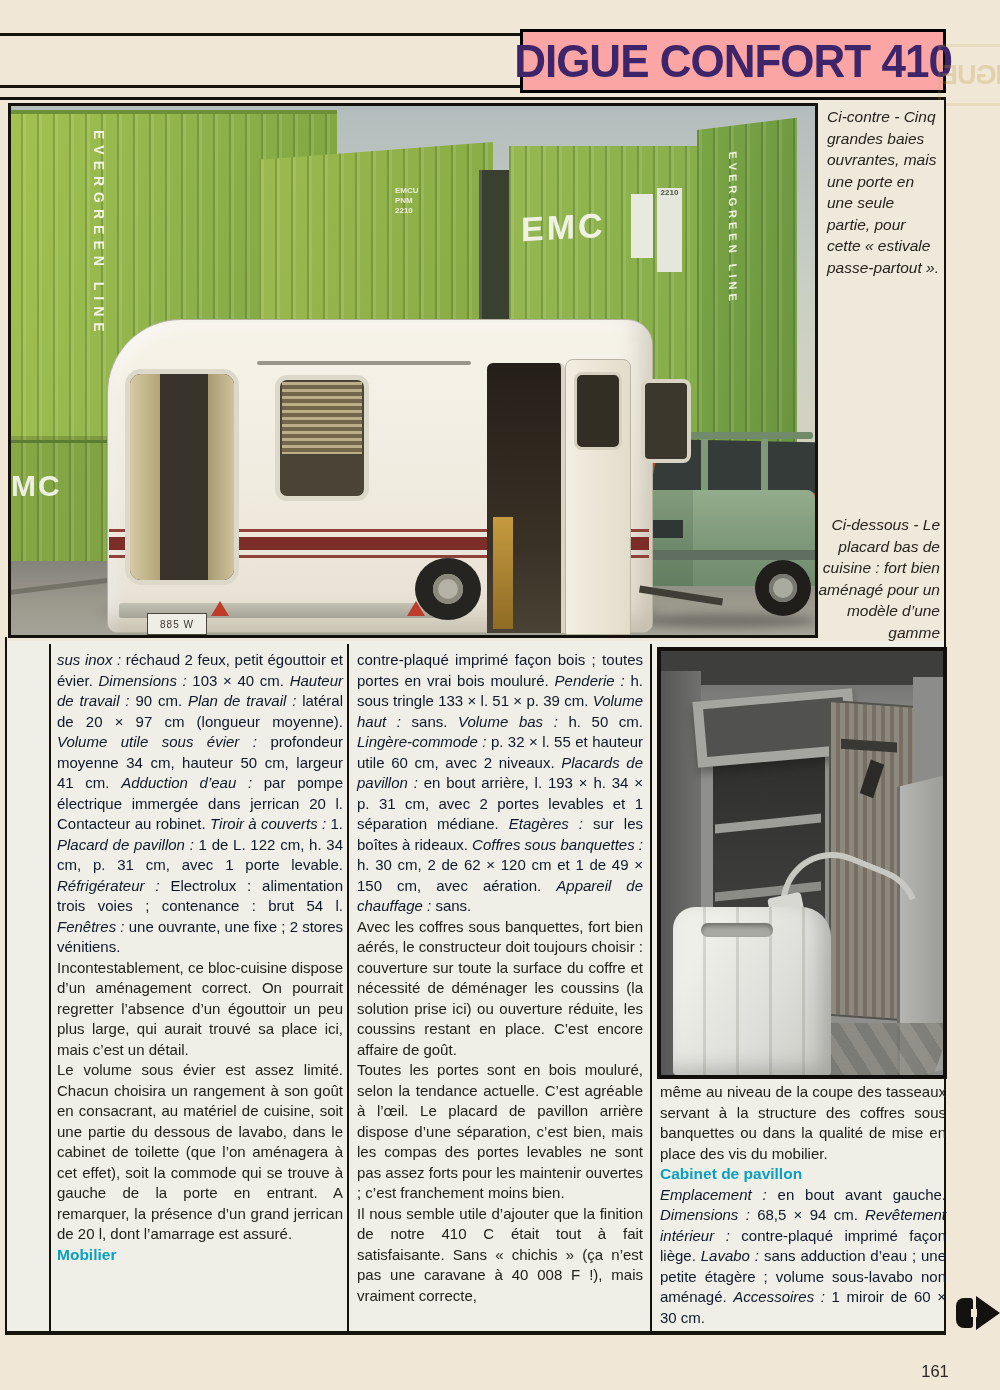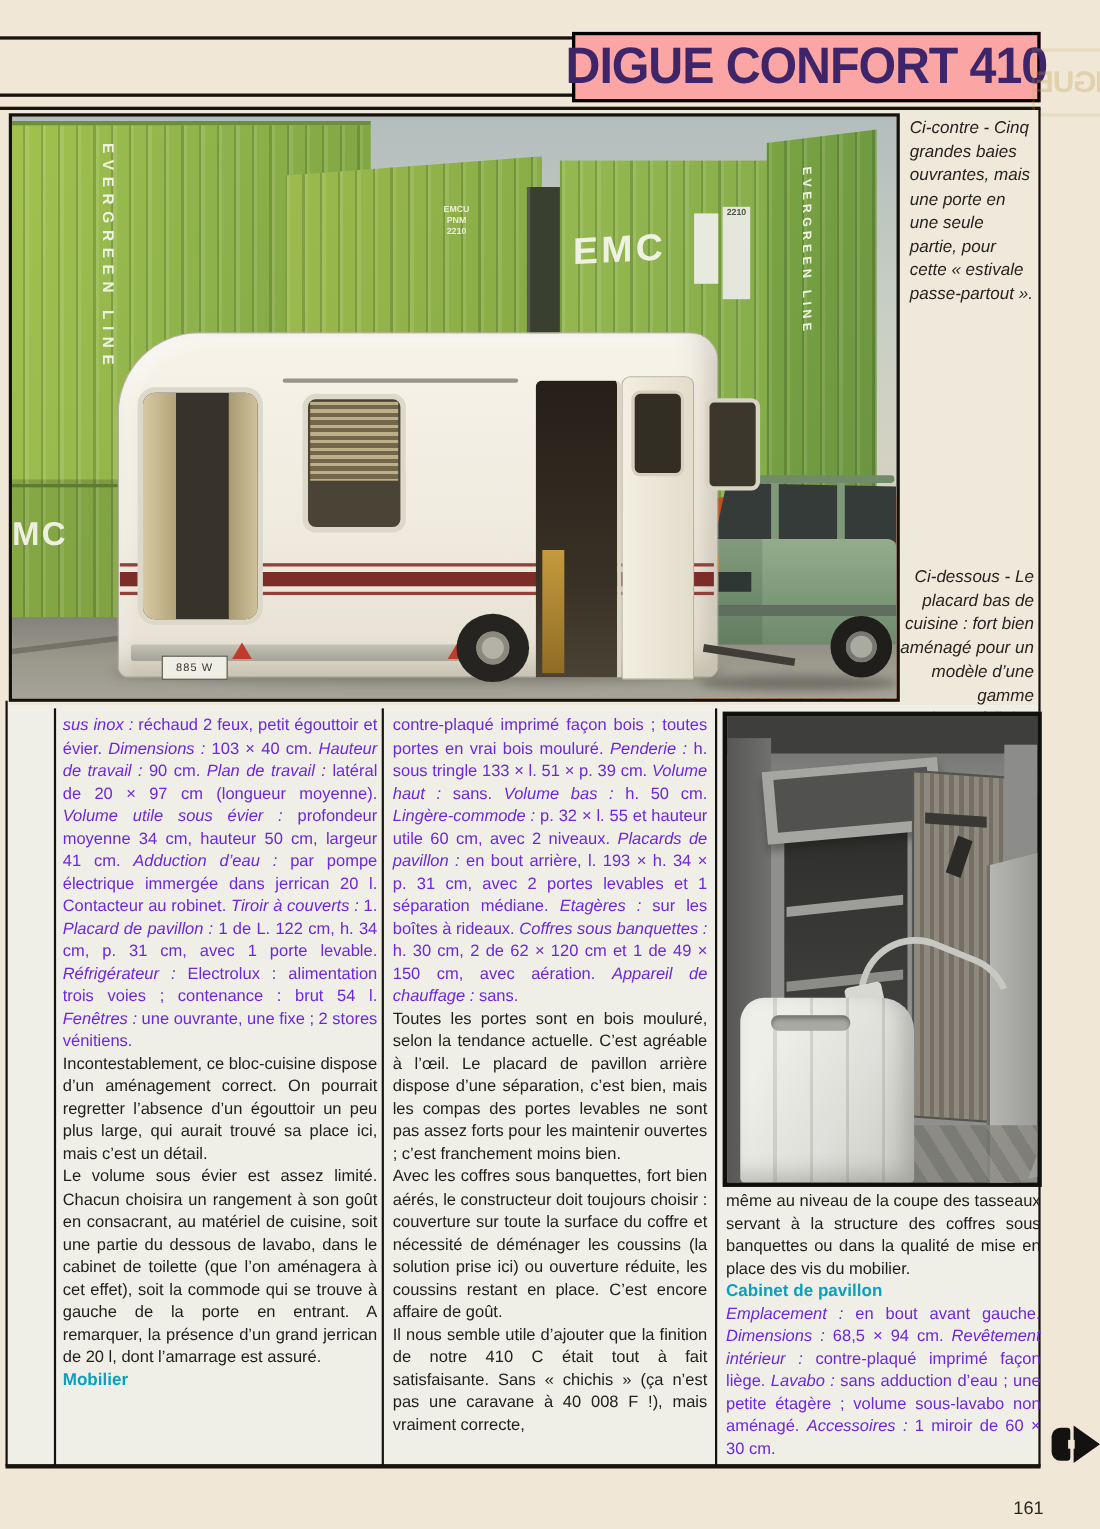--- a/index.html
+++ b/index.html
@@ -18,21 +18,21 @@
   .bleed span{transform:scaleX(-1);font-weight:900;font-size:27px;color:rgba(186,152,62,.55);letter-spacing:-1px;}
   
   .content-bg{position:absolute;left:7px;top:100px;width:937px;height:1231px;background:#eee9db;}
   .text-bg{position:absolute;left:7px;top:641px;width:937px;height:690px;background:#efefe7;}
   .vr{position:absolute;width:2px;background:#15120e;}
   
   .caption{position:absolute;font-style:italic;font-size:15.5px;line-height:21.5px;color:#26231d;}
   
   .col{position:absolute;width:286px;font-size:15px;line-height:20.5px;color:#23201b;text-align:justify;}
   .col p{margin:0;}
-  .teal{color:#6d28d9;}
+  .teal{color:#0f172a;}
   .sp-lbl{font-style:italic;}
   .subhead{color:#0b9fc0;font-weight:bold;font-size:15.5px;}
   
   .photo-main{position:absolute;left:8px;top:103px;width:804px;height:529px;border:3px solid #15120e;
               overflow:hidden;background:linear-gradient(180deg,#b3bdbd 0%,#c9cfc4 34%,#d3d2c2 60%,#cfccba 100%);}
   .ground{position:absolute;left:0;bottom:0;width:100%;height:74px;
           background:linear-gradient(180deg,#84837b,#9b988c 55%,#a6a398);}
   .curb{position:absolute;left:-12px;top:468px;width:280px;height:5px;background:rgba(60,60,50,.35);transform:rotate(-7deg);}
   .ribs::before{content:"";position:absolute;inset:0;
      background:repeating-linear-gradient(90deg,rgba(30,50,10,.20) 0 2px,rgba(255,255,255,.10) 2px 5px,transparent 5px 16px);}
@@ -50,27 +50,27 @@
   .cntE{left:620px;top:346px;width:184px;height:196px;background:linear-gradient(100deg,#c2531f,#a83f16);}
   .cntE::before{content:"";position:absolute;inset:0;
      background:repeating-linear-gradient(90deg,rgba(60,10,0,.28) 0 3px,transparent 3px 19px);}
   .vtext{position:absolute;writing-mode:vertical-rl;color:#f0f3e4;font-weight:bold;}
   .evl{left:86px;top:16px;height:306px;font-size:14px;letter-spacing:6px;}
   .evr{left:30px;top:26px;height:300px;font-size:11px;letter-spacing:4px;}
   .emc-big{position:absolute;left:12px;top:62px;font-weight:900;font-size:34px;letter-spacing:3px;
            color:#eff2e2;transform:skewY(-3deg);}
   .emc-part{position:absolute;left:-16px;top:26px;font-weight:900;font-size:30px;letter-spacing:2px;color:#edf0e0;}
   .codeblock{position:absolute;right:58px;top:44px;width:40px;color:#e9edd8;font-size:8px;line-height:10px;
-             text-align:center;white-space:pre-line;font-weight:bold;}
+             white-space:pre-line;font-weight:bold;}
   .sticker1{position:absolute;left:122px;top:48px;width:22px;height:64px;background:#e8e9df;}
   .sticker2{position:absolute;left:148px;top:42px;width:25px;height:84px;background:#e5e6dc;
             font-size:8px;color:#4c5540;text-align:center;font-weight:bold;}
   .redmark{position:absolute;left:62px;top:92px;font-size:38px;font-weight:bold;color:#e9e5d5;}
   
-  .van{position:absolute;left:96px;top:196px;width:546px;height:314px;text-decoration:underline;}
+  .van{position:absolute;left:96px;top:213px;width:546px;height:314px;text-decoration:underline;}
   .vbody{position:absolute;inset:0;background:linear-gradient(180deg,#f6f3e9 0%,#f0ebdf 55%,#e5e0d2 100%);
          border-radius:74px 26px 10px 10px;border:1px solid #b6b2a2;
          box-shadow:inset -10px -12px 24px rgba(110,100,80,.28),inset 6px 8px 14px rgba(255,255,255,.55);}
   .rail{position:absolute;left:150px;top:42px;width:214px;height:4px;background:#9a958a;border-radius:2px;}
   .w-rear{position:absolute;left:18px;top:50px;width:104px;height:206px;background:#37332a;
           border:5px solid #dcd8ca;border-radius:16px;overflow:hidden;}
   .w-rear::before{content:"";position:absolute;left:0;top:0;bottom:0;width:30px;
           background:linear-gradient(90deg,#d6c9a4,#b3a478);}
   .w-rear::after{content:"";position:absolute;right:0;top:0;bottom:0;width:26px;
           background:linear-gradient(270deg,#cfc29c,#a89a70);}
@@ -255,22 +255,22 @@
 <div class="col" style="left:57px;top:650px;">
   <p class="teal"><span class="sp-lbl">sus inox :</span> <span>réchaud 2 feux, petit égouttoir et évier.</span> <span class="sp-lbl">Dimensions :</span> <span>103 × 40 cm.</span> <span class="sp-lbl">Hauteur de travail :</span> <span>90 cm.</span> <span class="sp-lbl">Plan de travail :</span> <span>latéral de 20 × 97 cm (longueur moyenne).</span> <span class="sp-lbl">Volume utile sous évier :</span> <span>profondeur moyenne 34 cm, hauteur 50 cm, largeur 41 cm.</span> <span class="sp-lbl">Adduction d’eau :</span> <span>par pompe électrique immergée dans jerrican 20 l. Contacteur au robinet.</span> <span class="sp-lbl">Tiroir à couverts :</span> <span>1.</span> <span class="sp-lbl">Placard de pavillon :</span> <span>1 de L. 122 cm, h. 34 cm, p. 31 cm, avec 1 porte levable.</span> <span class="sp-lbl">Réfrigérateur :</span> <span>Electrolux : alimentation trois voies ; contenance : brut 54 l.</span> <span class="sp-lbl">Fenêtres :</span> <span>une ouvrante, une fixe ; 2 stores vénitiens.</span> </p>
   <p>Incontestablement, ce bloc-cuisine dispose d’un aménagement correct. On pourrait regretter l’absence d’un égouttoir un peu plus large, qui aurait trouvé sa place ici, mais c’est un détail.</p>
   <p>Le volume sous évier est assez limité. Chacun choisira un rangement à son goût en consacrant, au matériel de cuisine, soit une partie du dessous de lavabo, dans le cabinet de toilette (que l’on aménagera à cet effet), soit la commode qui se trouve à gauche de la porte en entrant. A remarquer, la présence d’un grand jerrican de 20 l, dont l’amarrage est assuré.</p>
   <p class="subhead">Mobilier</p>
 </div>
 
 <div class="col" style="left:357px;top:650px;">
   <p class="teal"><span>contre-plaqué imprimé façon bois ; toutes portes en vrai bois mouluré.</span>
     <span><span class="sp-lbl">Penderie :</span> <span>h. sous tringle 133 × l. 51 × p. 39 cm.</span> <span class="sp-lbl">Volume haut :</span> <span>sans.</span> <span class="sp-lbl">Volume bas :</span> <span>h. 50 cm.</span> <span class="sp-lbl">Lingère-commode :</span> <span>p. 32 × l. 55 et hauteur utile 60 cm, avec 2 niveaux.</span> <span class="sp-lbl">Placards de pavillon :</span> <span>en bout arrière, l. 193 × h. 34 × p. 31 cm, avec 2 portes levables et 1 séparation médiane.</span> <span class="sp-lbl">Etagères :</span> <span>sur les boîtes à rideaux.</span> <span class="sp-lbl">Coffres sous banquettes :</span> <span>h. 30 cm, 2 de 62 × 120 cm et 1 de 49 × 150 cm, avec aération.</span> <span class="sp-lbl">Appareil de chauffage :</span> <span>sans.</span> </span></p>
+  <p>Avec les coffres sous banquettes, fort bien aérés, le constructeur doit toujours choisir : couverture sur toute la surface du coffre et nécessité de déménager les coussins (la solution prise ici) ou ouverture réduite, les coussins restant en place. C’est encore affaire de goût.</p>
   <p>Toutes les portes sont en bois mouluré, selon la tendance actuelle. C’est agréable à l’œil. Le placard de pavillon arrière dispose d’une séparation, c’est bien, mais les compas des portes levables ne sont pas assez forts pour les maintenir ouvertes ; c’est franchement moins bien.</p>
-  <p>Avec les coffres sous banquettes, fort bien aérés, le constructeur doit toujours choisir : couverture sur toute la surface du coffre et nécessité de déménager les coussins (la solution prise ici) ou ouverture réduite, les coussins restant en place. C’est encore affaire de goût.</p>
   <p>Il nous semble utile d’ajouter que la finition de notre 410 C était tout à fait satisfaisante. Sans « chichis » (ça n’est pas une caravane à 40 008 F !), mais vraiment correcte,</p>
 </div>
 
 <div class="photo-cab">
   <div class="cab-counter"></div>
   <div class="cab-top"></div>
   <div class="cab-left"></div>
   <div class="cab-open"></div>
   <div class="cab-shelf" style="left:54px;top:168px;"></div>
   <div class="cab-shelf" style="left:54px;top:236px;background:#8b8b87;"></div>

